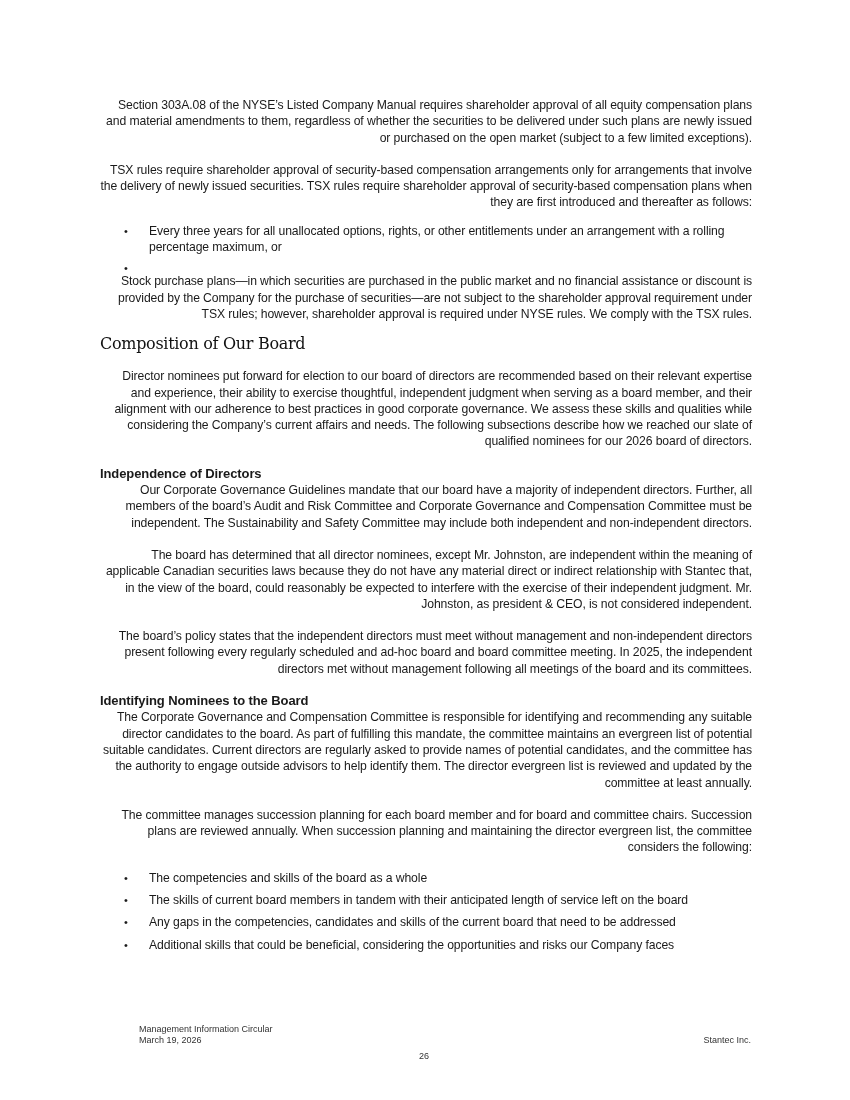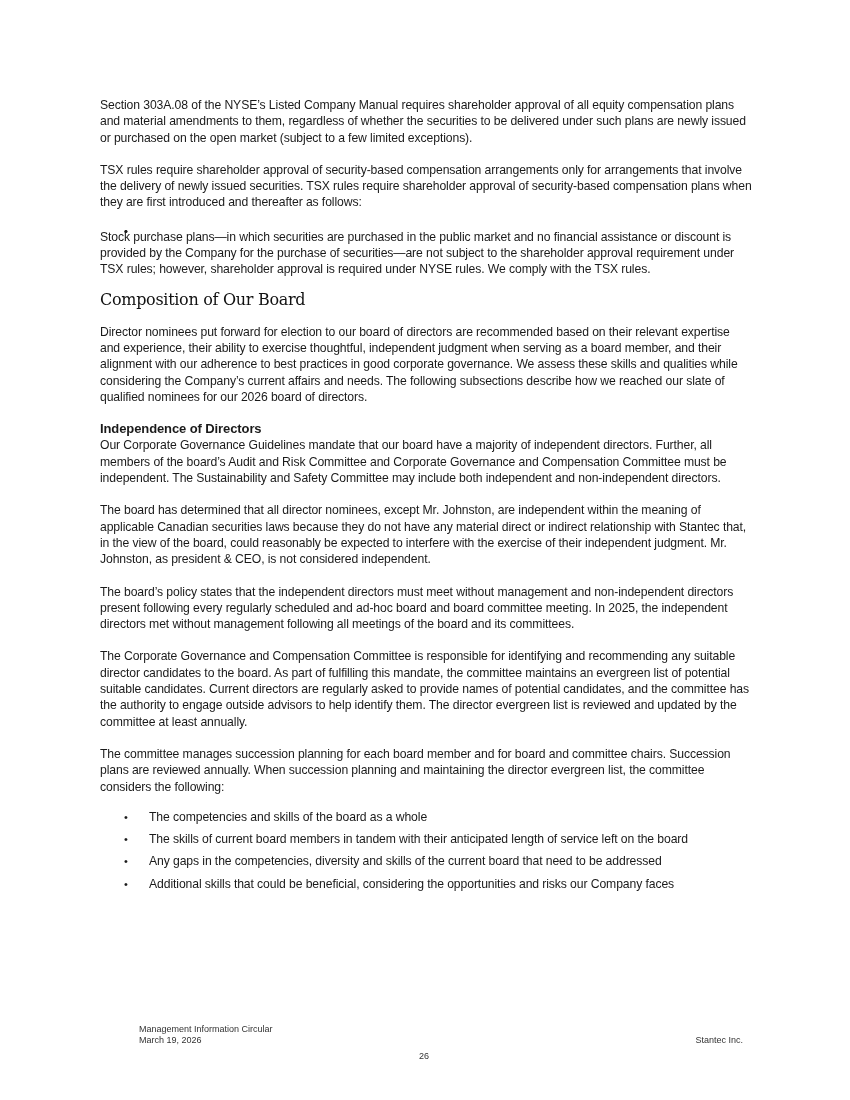--- a/index.html
+++ b/index.html
@@ -4,85 +4,87 @@
   <style>
     html, body { margin: 0; padding: 0; background: #ffffff; }
     body { width: 850px; height: 1100px; position: relative; overflow: hidden; }
     .page {
       position: absolute; left: 100px; top: 97px; width: 652px;
       font-family: "Liberation Sans", sans-serif;
       font-size: 12.2px; line-height: 16.3px; color: #1a1a1a;
       letter-spacing: -0.1px;
     }
     p { margin: 0; }
-    .para { margin-bottom: 16px; }
+    .para { margin-bottom: 16px; text-align: right; }
     ul.bullets { list-style: none; margin: 0 0 16px 0; padding: 0; }
     ul.bullets li { position: relative; padding-left: 49px; margin-bottom: 5px; }
     ul.bullets li .dot {
       position: absolute; left: 24px; top: 0; font-size: 11px;
     }
     ul.bullets.tight { margin-top: 6px; }
     ul.bullets.tight li { margin-bottom: 6px; }
     h2.section {
       font-family: "DejaVu Serif", serif; font-weight: normal;
       font-size: 16px; line-height: 24px; margin: 6px 0 12px 0; color: #111;
       letter-spacing: -0.3px;
     }
     h3.sub { font-weight: bold; font-size: 13px; margin: 0; line-height: 16.3px; }
     .footer {
       position: absolute; left: 101px; top: 1024px; width: 650px;
       font-family: "Liberation Sans", sans-serif; font-size: 9px; line-height: 10.5px; color: #333;
     }
     .footer .left { position: absolute; left: 0; top: 0; margin-left: 38px; }
     .footer .center { position: absolute; left: 318px; top: 27px; }
-    .footer .right { position: absolute; right: 8px; top: 10.5px; }
+    .footer .right { position: absolute; right: 0; top: 10.5px; }
   </style>
 </head>
 <body>
 
 <div class="page">
 
   <p class="para">Section 303A.08 of the NYSE’s Listed Company Manual requires shareholder approval of all equity compensation plans and material amendments to them, regardless of whether the securities to be delivered under such plans are newly issued or purchased on the open market (subject to a few limited exceptions).</p>
   <p class="para" style="margin-bottom:12px;">TSX rules require shareholder approval of security-based compensation arrangements only for arrangements that involve the delivery of newly issued securities. TSX rules require shareholder approval of security-based compensation plans when they are first introduced and thereafter as follows:</p>
 
   <ul class="bullets" style="margin-bottom:18px;">
     <li>
       <span class="dot">•</span>
+      <span>Every three years for all unallocated options, rights, or other entitlements under an arrangement with a rolling percentage maximum, or</span>
     </li>
     <li>
       <span class="dot">•</span>
     </li>
   </ul>
 
   <p class="para" style="margin-bottom:10px;">Stock purchase plans—in which securities are purchased in the public market and no financial assistance or discount is provided by the Company for the purchase of securities—are not subject to the shareholder approval requirement under TSX rules; however, shareholder approval is required under NYSE rules. We comply with the TSX rules.</p>
 
   <h2 class="section">Composition of Our Board</h2>
 
   <p class="para">Director nominees put forward for election to our board of directors are recommended based on their relevant expertise and experience, their ability to exercise thoughtful, independent judgment when serving as a board member, and their alignment with our adherence to best practices in good corporate governance. We assess these skills and qualities while considering the Company’s current affairs and needs. The following subsections describe how we reached our slate of qualified nominees for our 2026 board of directors.</p>
 
   <h3 class="sub">Independence of Directors</h3>
   <p class="para">Our Corporate Governance Guidelines mandate that our board have a majority of independent directors. Further, all members of the board’s Audit and Risk Committee and Corporate Governance and Compensation Committee must be independent. The Sustainability and Safety Committee may include both independent and non-independent directors.</p>
   <p class="para">The board has determined that all director nominees, except Mr. Johnston, are independent within the meaning of applicable Canadian securities laws because they do not have any material direct or indirect relationship with Stantec that, in the view of the board, could reasonably be expected to interfere with the exercise of their independent judgment. Mr. Johnston, as president &amp; CEO, is not considered independent.</p>
   <p class="para">The board’s policy states that the independent directors must meet without management and non-independent directors present following every regularly scheduled and ad-hoc board and board committee meeting. In 2025, the independent directors met without management following all meetings of the board and its committees.</p>
 
+  <h3 class="sub">Identifying Nominees to the Board</h3>
   <p class="para">The Corporate Governance and Compensation Committee is responsible for identifying and recommending any suitable director candidates to the board. As part of fulfilling this mandate, the committee maintains an evergreen list of potential suitable candidates. Current directors are regularly asked to provide names of potential candidates, and the committee has the authority to engage outside advisors to help identify them. The director evergreen list is reviewed and updated by the committee at least annually.</p>
   <p class="para" style="margin-bottom:8px;">The committee manages succession planning for each board member and for board and committee chairs. Succession plans are reviewed annually. When succession planning and maintaining the director evergreen list, the committee considers the following:</p>
 
   <ul class="bullets tight" style="margin-top:14px;">
     <li>
       <span class="dot">•</span>
       <span>The competencies and skills of the board as a whole</span>
     </li>
     <li>
       <span class="dot">•</span>
       <span>The skills of current board members in tandem with their anticipated length of service left on the board</span>
     </li>
     <li>
       <span class="dot">•</span>
-      <span>Any gaps in the competencies, diversity and skills of the current board that need to be addressed</span>
+      <span>Any gaps in the competencies, candidates and skills of the current board that need to be addressed</span>
     </li>
     <li>
       <span class="dot">•</span>
       <span>Additional skills that could be beneficial, considering the opportunities and risks our Company faces</span>
     </li>
   </ul>
 </div>
 
 <div class="footer">
   <span class="left">Management Information Circular</span>

